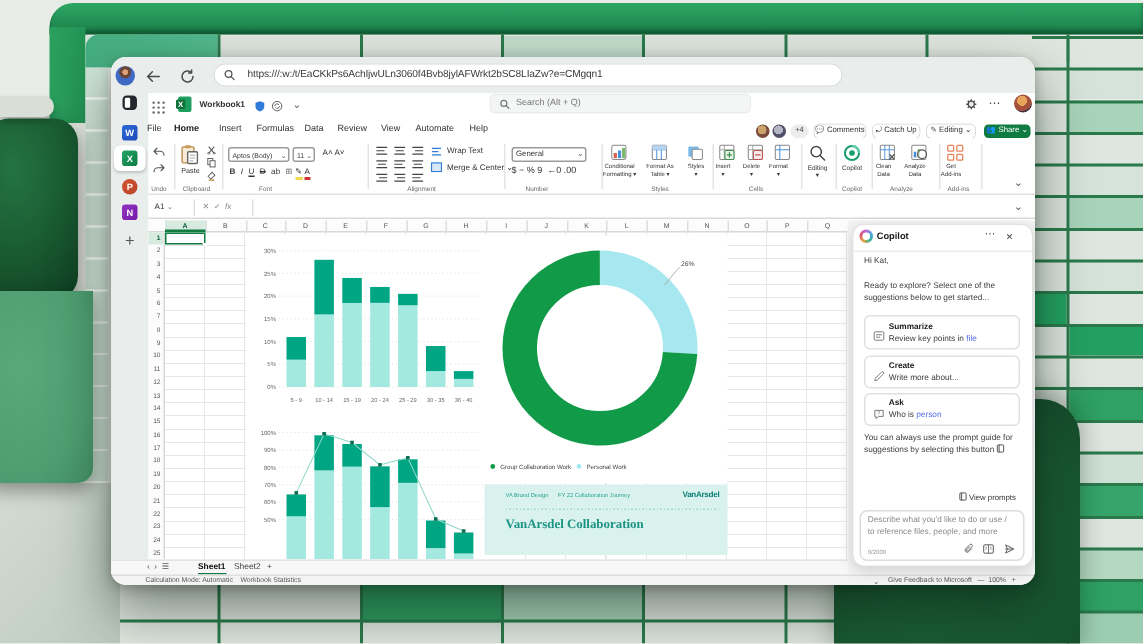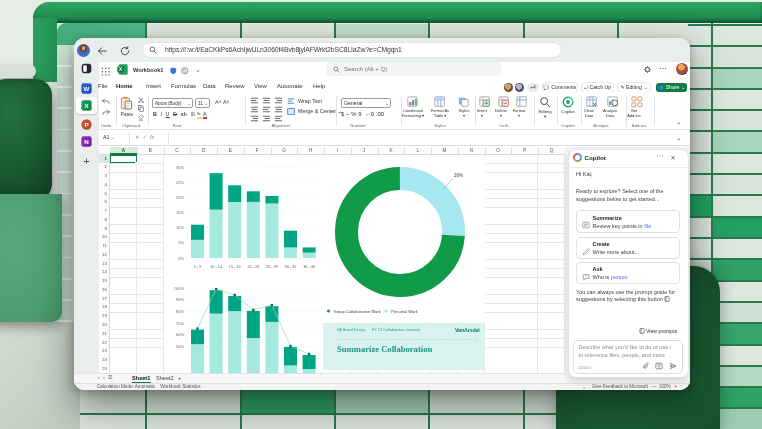--- a/index.html
+++ b/index.html
@@ -554,21 +554,21 @@
       <circle cx="8.5" cy="154" r="1.6" fill="#119b49"></circle>
       <text x="13.5" y="155.8" font-size="4.1" fill="#444">Group Collaboration Work</text>
       <circle cx="66" cy="154" r="1.6" fill="#a7e7f0"></circle>
       <text x="71" y="155.8" font-size="4.1" fill="#444">Personal Work</text>
     </svg>
 <div class="a" style="left:248.6px;top:285px;width:162px;height:46.6px;background:#d9f2ee"></div>
 <div class="a" style="left:263px;top:290px;font-size:3.8px;color:#26a38f">VA Brand Design</div>
 <div class="a" style="left:298px;top:290px;font-size:3.8px;color:#26a38f">FY 22 Collaboration Journey</div>
 <div class="a" style="left:381px;top:288.5px;font-size:5.4px;font-weight:bold;color:#0a7d72;letter-spacing:-0.2px">VanArsdel</div>
 <div class="a" style="left:263px;top:301px;width:142px;height:1px;background:repeating-linear-gradient(90deg,#a5dcd5 0 1px,transparent 1px 2.4px);height:0.8px"></div>
-<div class="a" style="left:263px;top:306px;font-size:8.6px;font-weight:bold;font-family:'Liberation Serif',serif;color:#1d9384">Summarize Collaboration</div>
+<div class="a" style="left:263px;top:306px;font-size:8.6px;font-weight:bold;font-family:'Liberation Serif',serif;color:#1d9384">VanArsdel Collaboration</div>
 <div class="a" style="left:0px;top:335px;width:491px;height:10px;background:#f6f7f6;border-top:1px solid #e2e2e2"></div>
 <div class="a" style="left:24px;top:336px;font-size:5.5px;color:#555">‹ &nbsp;› &nbsp;☰</div>
 <div class="a" style="left:58px;top:336.5px;font-size:5.6px;font-weight:bold;color:#111">Sheet1</div>
 <div class="a" style="left:58px;top:343.5px;width:19px;height:1.5px;background:#107c41"></div>
 <div class="a" style="left:82px;top:336.5px;font-size:5.6px;color:#444">Sheet2</div>
 <div class="a" style="left:104px;top:336.5px;font-size:5.6px;color:#444">+</div>
 <div class="a" style="left:0px;top:345px;width:616px;height:7px;background:#f2f3f2;border-top:1px solid #dedede"></div>
 <div class="a" style="left:23px;top:346.2px;font-size:4.6px;color:#555">Calculation Mode: Automatic&nbsp;&nbsp;&nbsp;&nbsp;Workbook Statistics</div>
 <div class="a" style="left:508px;top:345.8px;font-size:5px;color:#555">⌄</div>
 <div class="a" style="left:518px;top:346.2px;font-size:4.6px;color:#555">Give Feedback to Microsoft&nbsp;&nbsp;&nbsp;—&nbsp;&nbsp;100%&nbsp;&nbsp;&nbsp;+</div>

